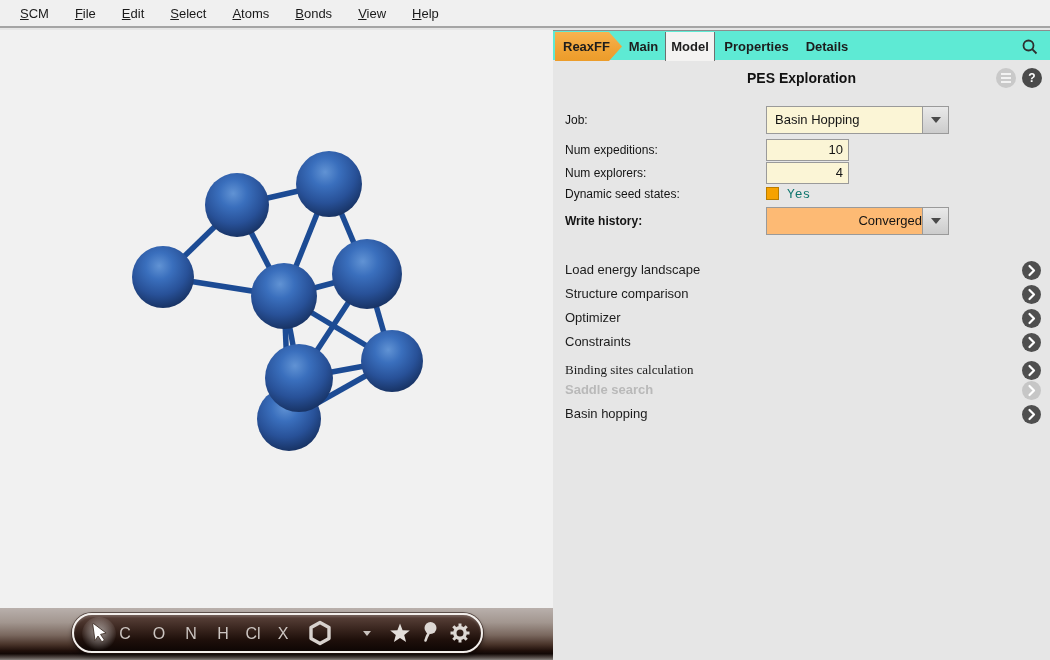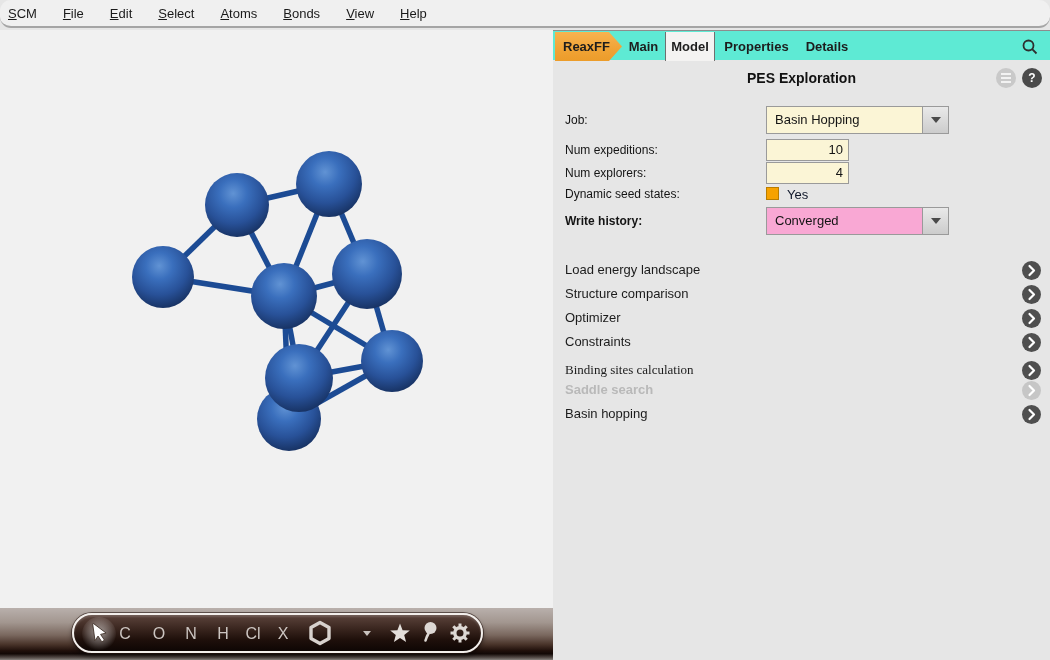--- a/index.html
+++ b/index.html
@@ -3,21 +3,21 @@
 <meta charset="utf-8">
 <style>
   * { margin:0; padding:0; box-sizing:border-box; }
   html,body { width:1050px; height:660px; overflow:hidden; }
   body { font-family:"Liberation Sans", sans-serif; background:#e6e6e6; position:relative; }
   #app { position:absolute; left:0; top:0; width:1050px; height:660px; }
 
   
   #menubar { position:absolute; left:0; top:0; width:1050px; height:28px;
     background:#f0f0f0; border-bottom:2px solid #a5a5a5;
-    display:flex; align-items:center; padding-left:8px; gap:26px;border-radius:11px; }
+    display:flex; align-items:center; padding-left:20px; gap:26px; }
   .menu-item { font-size:13px; color:#1a1a1a; cursor:default; }
   .menu-item .u { text-decoration:underline; }
 
   
   #viewer { position:absolute; left:0; top:30px; width:553px; height:578px; background:#f1f1f1; }
   #mol-svg { position:absolute; left:0; top:0; }
   .bond { stroke:#1c4b94; stroke-width:5.5; }
 
   
   #bottombar { position:absolute; left:0; top:608px; width:553px; height:52px;
@@ -64,27 +64,27 @@
   
   .f-label { position:absolute; left:12px; font-size:12px; color:#141414; }
   .dropdown { position:absolute; left:213px; width:183px; height:28px; border:1px solid #9a9a9a;
     display:flex; }
   .dropdown .val { flex:1; font-size:13px; color:#141414; padding-left:8px; line-height:26px; }
   .dropdown .btn { width:26px; border-left:1px solid #9a9a9a;
     background:linear-gradient(180deg,#e9e9e9,#cccccc); display:flex; align-items:center; justify-content:center; }
   .dropdown .btn b { width:0; height:0; border-left:5px solid transparent; border-right:5px solid transparent;
     border-top:6px solid #4a4a4a; }
   .cream { background:#fbf5d6; }
-  .grayfield { background:#f9a8d4; }
+  .grayfield { background:#fdba74;text-align:right; }
   .numfield { position:absolute; left:213px; width:83px; height:22px; background:#fbf5d6;
     border:1px solid #9a9a9a; font-size:13px; color:#141414; text-align:right;
     padding-right:5px; line-height:20px; }
   #seed-check { position:absolute; left:213px; width:13px; height:13px; background:#f7a200;
     border:1px solid #b97d00; }
-  #seed-yes { position:absolute; left:234px; font-size:13px; color:#0f172a; }
+  #seed-yes { position:absolute; left:234px; font-size:13px; color:#0f766e;font-family:Liberation Mono, monospace; }
 
   
   .link-row { position:absolute; left:0; width:497px; height:24px; }
   .link-row .lbl { position:absolute; left:12px; top:4px; font-size:13px; color:#1c1c1c; }
   .link-row.disabled .lbl { color:#b9b9b9; }
   .chev { position:absolute; left:469px; top:3px; width:19px; height:19px; border-radius:50%; background:#4f4f4f; }
   .link-row.disabled .chev { background:#c6c6c6; }
 </style>
 </head>
 <body>

